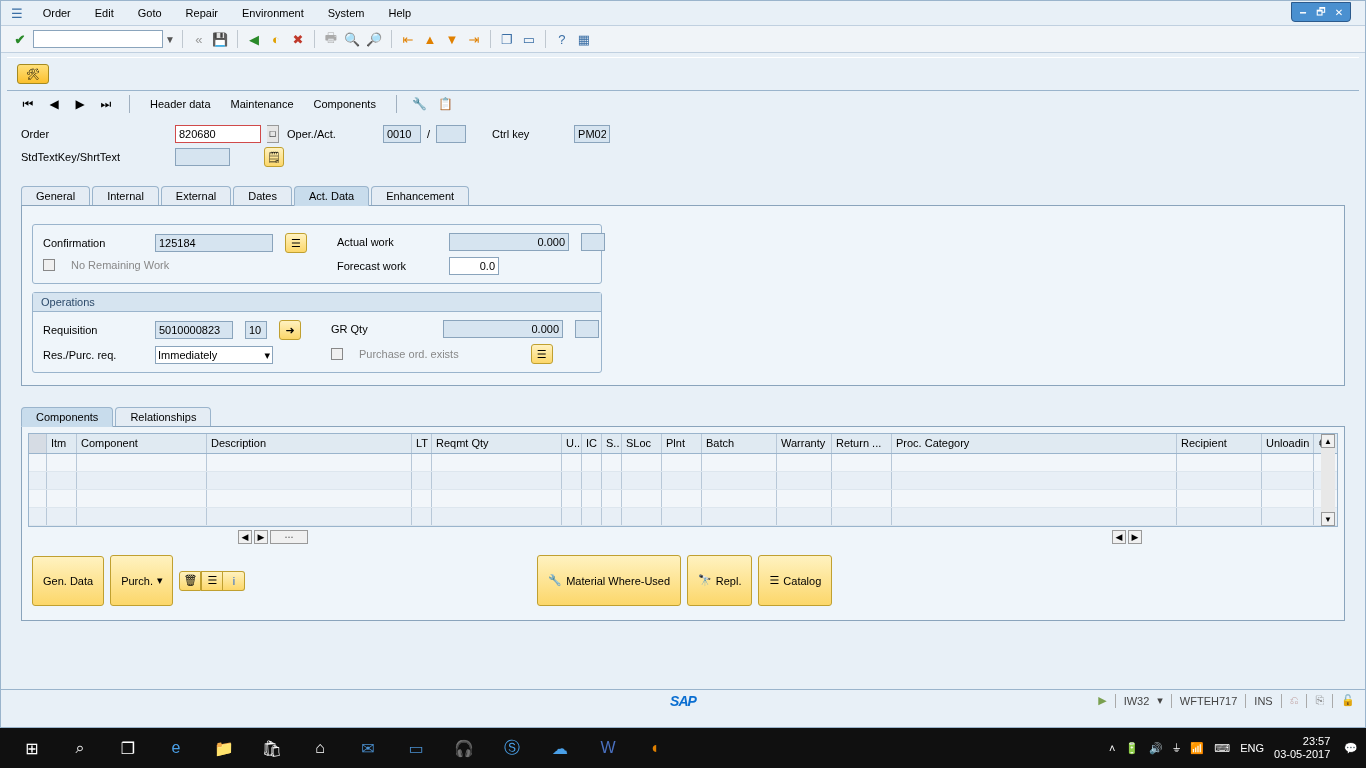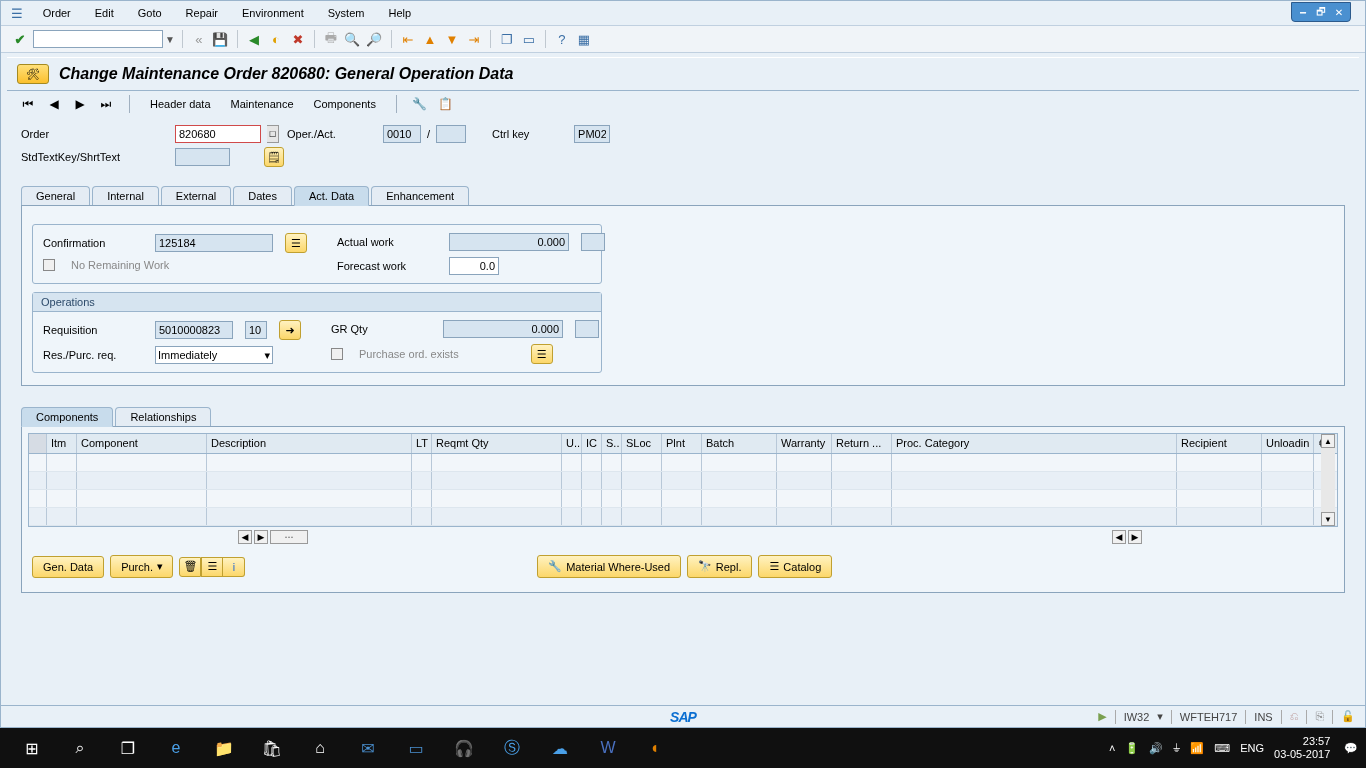--- a/index.html
+++ b/index.html
@@ -74,28 +74,28 @@
 .gh.sel,.gc.sel{width:18px;background:#d6dce4}
 .gh.cfg{width:16px}
 .grid-body .grid-row { display: flex; height: 18px; background: #f2f6fa; border-bottom: 1px solid #dde6ee; }
 .grid-body .grid-row:nth-child(even){ background:#e8eff6; }
 .grid-row .gc { background: transparent; }
 .grid-scroll { display: flex; align-items: center; padding: 3px 196px 3px 210px; gap: 3px; justify-content: space-between; }
 .scroll-btn { width: 14px; height: 14px; border: 1px solid #999; background: #f0f0f0; font-size:9px; display:flex;align-items:center;justify-content:center; }
 
 
 .bottom-btns { display: flex; align-items: center; gap: 6px; padding: 8px 4px; }
-.btn-yellow { padding: 4px 10px; background: linear-gradient(#fff2c0,#fcd76a); border: 1px solid #c0a030; border-radius: 3px; cursor: pointer; display:flex; align-items:center; gap:4px; }
+.btn-yellow { padding: 18px 10px; background: linear-gradient(#fff2c0,#fcd76a); border: 1px solid #c0a030; border-radius: 3px; cursor: pointer; display:flex; align-items:center; gap:4px; }
 .btn-group { display: flex; }
 .btn-group .icon-btn { border-radius: 0; }
 .btn-group .icon-btn:first-child { border-radius: 3px 0 0 3px; }
 .btn-group .icon-btn:last-child { border-radius: 0 3px 3px 0; border-left: none; }
 
 
-.status-bar { position: absolute; bottom: 0; left: 0; right: 0; height: 22px; background: #e8f0f7; border-top: 1px solid #9ab4cc; display:flex; align-items:center; justify-content:space-between; padding: 0 10px; }
+.status-bar { position: absolute; bottom: 16px; left: 0; right: 0; height: 22px; background: #e8f0f7; border-top: 1px solid #9ab4cc; display:flex; align-items:center; justify-content:space-between; padding: 0 10px; }
 .status-bar .sap-logo { position:absolute; left:50%; transform:translateX(-50%); font-weight:bold; color:#0a6ed1; font-size:14px; letter-spacing:-1px; font-style:italic;}
 .status-right { display:flex; align-items:center; gap:8px; color:#444; }
 .status-right .sep-v { width:1px; height:14px; background:#aaa; }
 
 
 .taskbar { position: absolute; bottom: 0; left: 0; right: 0; height: 40px; background: #101010; display: flex; align-items: center; padding: 0 8px; color: #fff; }
 .taskbar .tb-item { width: 48px; height: 40px; display: flex; align-items: center; justify-content: center; font-size: 16px; cursor: pointer; }
 .taskbar .tb-right { margin-left: auto; display:flex; align-items:center; gap:10px; font-size: 11px; }
 .taskbar .clock { text-align: right; line-height: 1.2; padding-right: 4px; }
 
@@ -149,21 +149,20 @@
     <span class="tb-icon" style="color:#3a6ea5">❐</span>
     <span class="tb-icon" style="color:#3a6ea5">▭</span>
     <span class="sep"></span>
     <span class="tb-icon" style="color:#3a6ea5">?</span>
     <span class="tb-icon" style="color:#3a6ea5">▦</span>
   </div>
 
   <div style="padding:4px 6px;">
   <div class="title-bar">
     <div class="title-icon">🛠</div>
-    <h1>Change Maintenance Order 820680: General Operation Data</h1>
   </div>
 
   <div class="nav-toolbar">
     <span class="nav-btn">⏮</span>
     <span class="nav-btn">◀</span>
     <span class="nav-btn">▶</span>
     <span class="nav-btn">⏭</span>
     <span class="nav-sep"></span>
     <span class="nav-link">Header data</span>
     <span class="nav-link">Maintenance</span>

